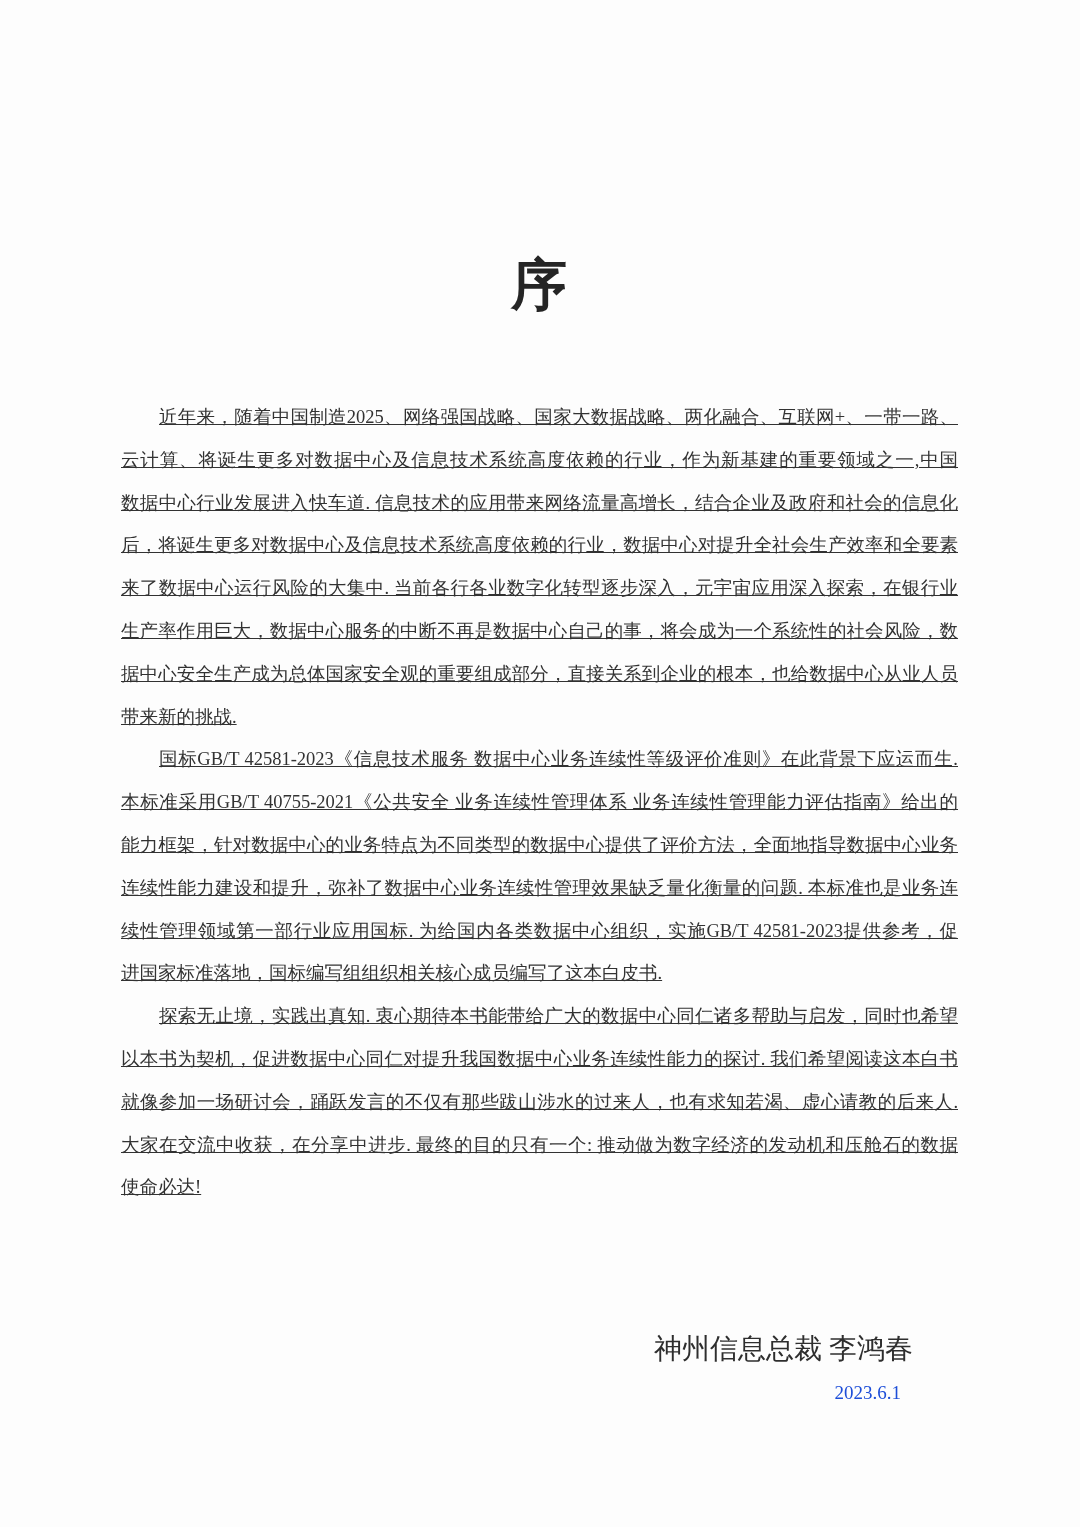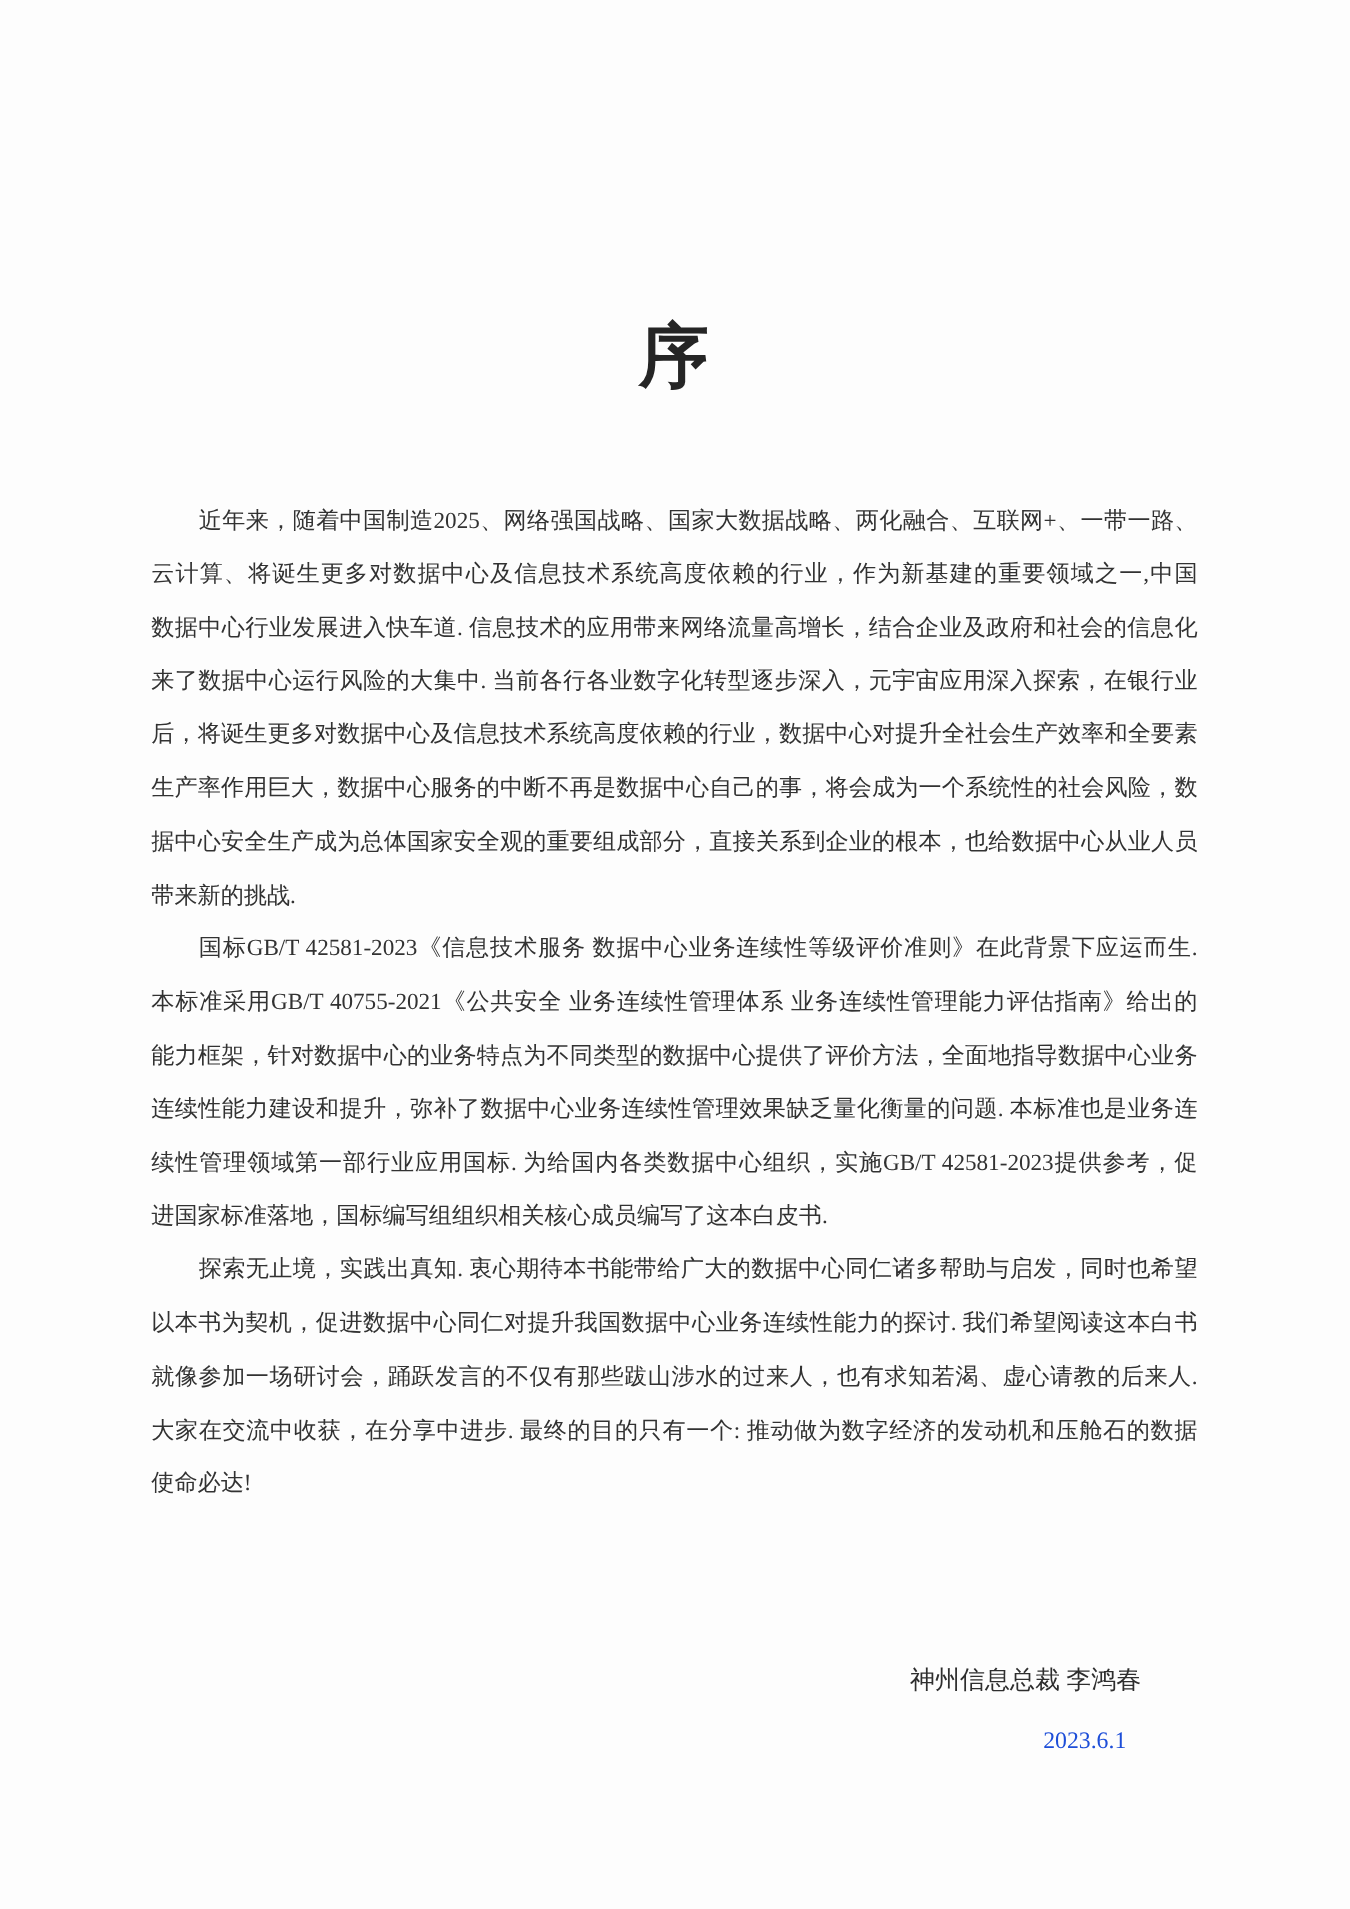--- a/index.html
+++ b/index.html
@@ -33,34 +33,35 @@
     left: 121px;
     width: 837px;
     font-size: 18.5px;
   }
   .line {
     height: 42.8px;
     line-height: 42.8px;
     text-align: justify;
     text-align-last: justify;
     white-space: nowrap;
+    text-decoration: underline;
   }
   .line.indent {
     text-indent: 38px;
   }
   .line.last {
     text-align-last: left;
   }
   .signoff-author {
     position: absolute;
     top: 1330px;
     left: 0;
     right: 167px;
     text-align: right;
-    font-size: 20px;
+    font-size: 28px;
     color: #2e2e2e;
   }
   .signoff-date {
     position: absolute;
     top: 1382px;
     left: 0;
     right: 179px;
     text-align: right;
     font-size: 19px;
     color: #1d4ed8;
@@ -71,22 +72,22 @@
 
 <div class="page">
 
   <div class="title">序</div>
 
   <div class="content">
 
     <div class="line indent">近年来，随着中国制造2025、网络强国战略、国家大数据战略、两化融合、互联网+、一带一路、</div>
     <div class="line">云计算、将诞生更多对数据中心及信息技术系统高度依赖的行业，作为新基建的重要领域之一,中国</div>
     <div class="line">数据中心行业发展进入快车道. 信息技术的应用带来网络流量高增长，结合企业及政府和社会的信息化</div>
+    <div class="line">后，将诞生更多对数据中心及信息技术系统高度依赖的行业，数据中心对提升全社会生产效率和全要素</div>
     <div class="line">来了数据中心运行风险的大集中. 当前各行各业数字化转型逐步深入，元宇宙应用深入探索，在银行业</div>
-    <div class="line">后，将诞生更多对数据中心及信息技术系统高度依赖的行业，数据中心对提升全社会生产效率和全要素</div>
     <div class="line">生产率作用巨大，数据中心服务的中断不再是数据中心自己的事，将会成为一个系统性的社会风险，数</div>
     <div class="line">据中心安全生产成为总体国家安全观的重要组成部分，直接关系到企业的根本，也给数据中心从业人员</div>
     <div class="line last">带来新的挑战.</div>
 
     <div class="line indent">国标GB/T 42581-2023《信息技术服务 数据中心业务连续性等级评价准则》在此背景下应运而生.</div>
     <div class="line">本标准采用GB/T 40755-2021《公共安全 业务连续性管理体系 业务连续性管理能力评估指南》给出的</div>
     <div class="line">能力框架，针对数据中心的业务特点为不同类型的数据中心提供了评价方法，全面地指导数据中心业务</div>
     <div class="line">连续性能力建设和提升，弥补了数据中心业务连续性管理效果缺乏量化衡量的问题. 本标准也是业务连</div>
     <div class="line">续性管理领域第一部行业应用国标. 为给国内各类数据中心组织，实施GB/T 42581-2023提供参考，促</div>
     <div class="line last">进国家标准落地，国标编写组组织相关核心成员编写了这本白皮书.</div>

